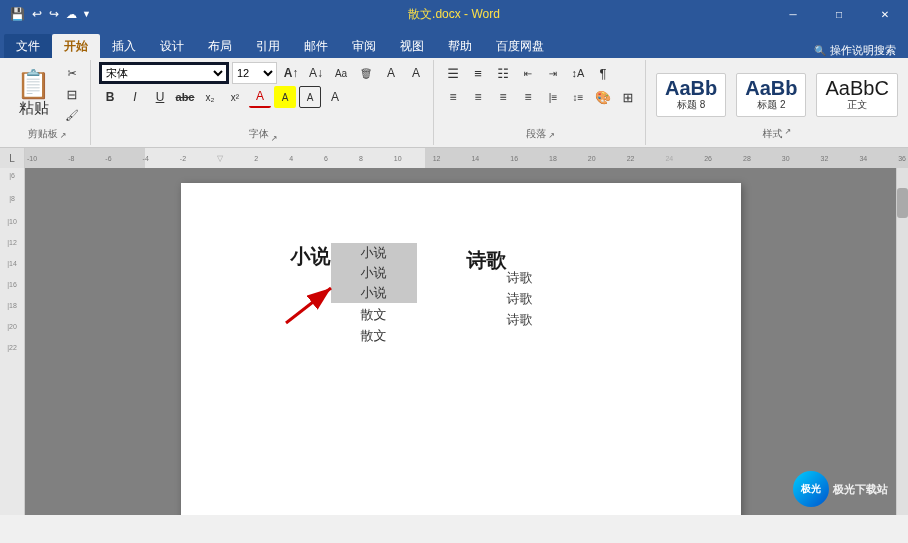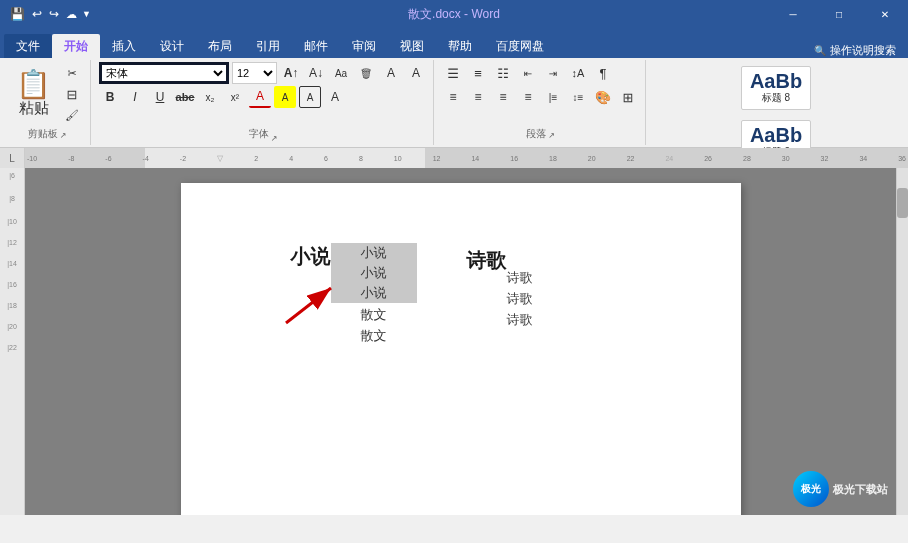--- a/index.html
+++ b/index.html
@@ -9,21 +9,21 @@
     .title-bar {
       height: 28px;
       background: #2b579a;
       display: flex;
       align-items: center;
       justify-content: center;
       color: white;
       font-size: 12px;
       position: relative;
     }
-    .title-bar .title-text { font-size: 12px; color: #c4b5fd; text-align: right; }
+    .title-bar .title-text { font-size: 12px; color: #fde047; text-align: right; }
     .title-bar .window-controls {
       position: absolute;
       right: 0;
       top: 0;
       display: flex;
       height: 28px;
     }
     .window-btn {
       width: 46px;
       height: 28px;
@@ -43,21 +43,21 @@
       padding: 4px 12px;
       color: white;
       font-size: 12px;
       cursor: pointer;
       border-radius: 2px 2px 0 0;
       height: 24px;
       display: flex; align-items: center;
     }
     .ribbon-tab.active {
       background: #f0f0f0;
-      color: #8b5cf6;
+      color: #a16207;
       font-weight: bold;
     }
 
     
     .ribbon {
       height: 90px;
       background: #f0f0f0;
       border-bottom: 1px solid #c8c8c8;
       display: flex;
       align-items: stretch;
@@ -299,31 +299,37 @@
         <button class="fmt-btn" style="font-size:13px;">⊞</button>
       </div>
     </div>
     <div style="display:flex;align-items:center;gap:2px;">
       <span class="ribbon-group-label">段落</span>
       <span style="font-size:8px;color:#666;cursor:pointer;">↗</span>
     </div>
   </div>
 
   <div class="ribbon-group" style="border-right:none;flex:1;">
-    <div class="ribbon-group-content" style="gap:10px;padding:4px 2px;flex-direction:column;">
+    <div class="ribbon-group-content" style="gap:10px;padding:4px 2px;">
       <div style="display:flex;align-items:center;border:1px solid #ccc;background:white;padding:4px 8px;cursor:pointer;border-radius:2px;">
         <div style="display:flex;flex-direction:column;align-items:center;">
           <span style="font-size:20px;font-weight:bold;color:#1a3a6b;line-height:1;">AaBb</span>
           <span style="font-size:10px;color:#333;">标题 8</span>
         </div>
       </div>
       <div style="display:flex;align-items:center;border:1px solid #ccc;background:white;padding:4px 8px;cursor:pointer;border-radius:2px;">
         <div style="display:flex;flex-direction:column;align-items:center;">
           <span style="font-size:20px;font-weight:bold;color:#1a3a6b;line-height:1;">AaBb</span>
           <span style="font-size:10px;color:#333;">标题 2</span>
+        </div>
+      </div>
+      <div style="display:flex;align-items:center;border:1px solid #ccc;background:white;padding:4px 8px;cursor:pointer;border-radius:2px;">
+        <div style="display:flex;flex-direction:column;align-items:center;">
+          <span style="font-size:20px;color:#1a1a1a;line-height:1;">AaBbC</span>
+          <span style="font-size:10px;color:#333;">正文</span>
         </div>
       </div>
     </div>
     <div style="display:flex;align-items:flex-start;gap:2px;">
       <span class="ribbon-group-label">样式</span>
       <span style="font-size:8px;color:#666;cursor:pointer;">↗</span>
     </div>
   </div>
 </div>
 

